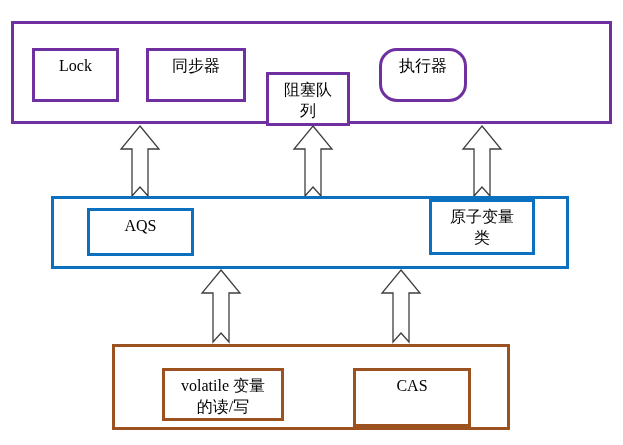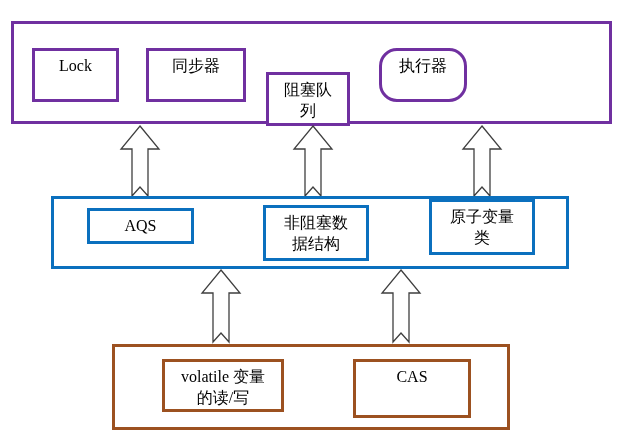--- a/index.html
+++ b/index.html
@@ -37,21 +37,21 @@
     padding-top: 4px;
     font-size: 16px;
     line-height: 21px;
     text-align: center;
   }
   .box-label {
     white-space: pre-line;
   }
   .layer-top .box    { border-color: var(--top_layer_border, #7030A0); }
   .layer-middle .box { border-color: var(--middle_layer_border, #0B70BE); }
-  .layer-bottom .box { border-color: var(--bottom_layer_border, #9C5120); }
+  .layer-bottom .box { border-color: var(--bottom_layer_border, #9C5120); margin-top: 9px; }
 
   .arrow {
     position: absolute;
     overflow: visible;
   }
   .arrow polygon {
     fill: #ffffff;
     stroke: var(--arrow_outline, #3F3F3F);
     stroke-width: 1.3;
     stroke-linejoin: miter;
@@ -82,26 +82,22 @@
     <polygon points="22,1 41,24 30,24 30,71 22,62 14,71 14,24 3,24"></polygon>
   </svg>
   <svg class="arrow" style="left:291px; top:125px;" width="44" height="72" viewBox="0 0 44 72">
     <polygon points="22,1 41,24 30,24 30,71 22,62 14,71 14,24 3,24"></polygon>
   </svg>
   <svg class="arrow" style="left:460px; top:125px;" width="44" height="72" viewBox="0 0 44 72">
     <polygon points="22,1 41,24 30,24 30,71 22,62 14,71 14,24 3,24"></polygon>
   </svg>
 
   <div class="layer layer-middle" style="left:51px; top:196px; width:518px; height:73px;">
-    <div class="box" style="left:33px; top:9px; width:107px; height:36px;">
+    <div class="box" style="left:33px; top:9px; width:107px; height:48px;">
       <span class="box-label">AQS</span>
-    </div>
-    <div class="box" style="left:209px; top:6px; width:106px; height:56px;">
-      <span class="box-label">非阻塞数
-据结构</span>
     </div>
     <div class="box" style="left:375px; top:0; width:106px; height:56px;">
       <span class="box-label">原子变量
 类</span>
     </div>
   </div>
 
   <svg class="arrow" style="left:199px; top:269px;" width="44" height="74" viewBox="0 0 44 74">
     <polygon points="22,1 41,24 30,24 30,73 22,64 14,73 14,24 3,24"></polygon>
   </svg>

